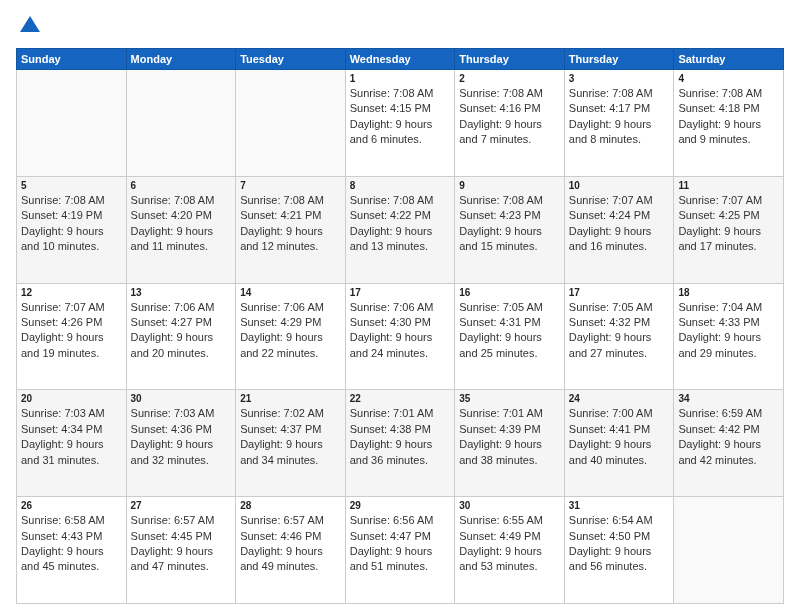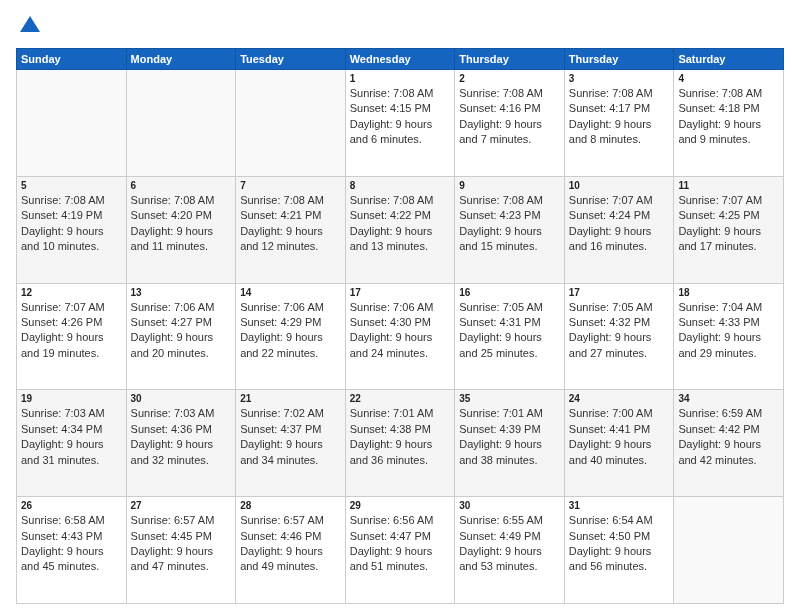--- a/index.html
+++ b/index.html
@@ -212,21 +212,21 @@
             <div class="day-number">17</div>
             <div class="day-info">Sunrise: 7:05 AM<br>Sunset: 4:32 PM<br>Daylight: 9 hours and 27 minutes.</div>
           </td>
           <td>
             <div class="day-number">18</div>
             <div class="day-info">Sunrise: 7:04 AM<br>Sunset: 4:33 PM<br>Daylight: 9 hours and 29 minutes.</div>
           </td>
         </tr>
         <tr>
           <td>
-            <div class="day-number">19</div>
+            <div class="day-number">20</div>
             <div class="day-info">Sunrise: 7:03 AM<br>Sunset: 4:34 PM<br>Daylight: 9 hours and 31 minutes.</div>
           </td>
           <td>
             <div class="day-number">30</div>
             <div class="day-info">Sunrise: 7:03 AM<br>Sunset: 4:36 PM<br>Daylight: 9 hours and 32 minutes.</div>
           </td>
           <td>
             <div class="day-number">21</div>
             <div class="day-info">Sunrise: 7:02 AM<br>Sunset: 4:37 PM<br>Daylight: 9 hours and 34 minutes.</div>
           </td>

